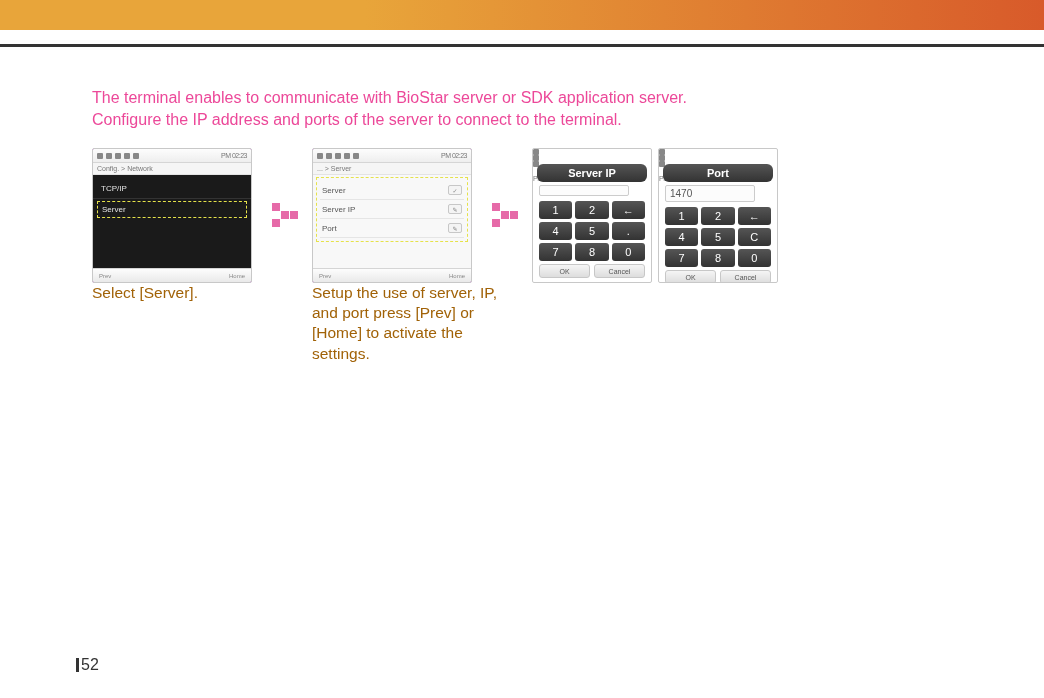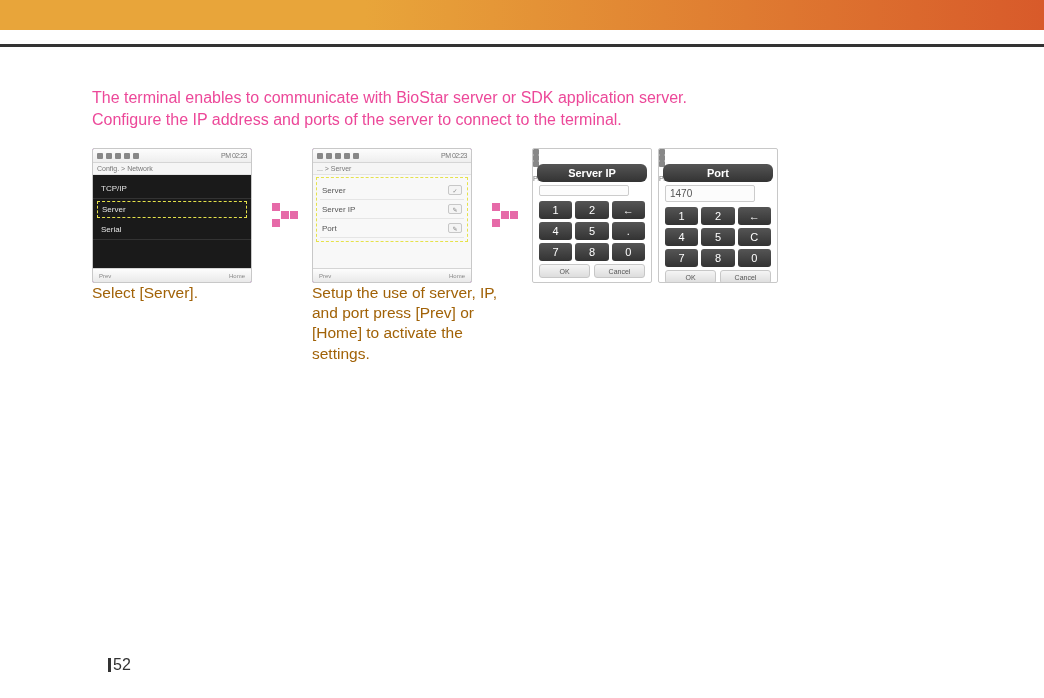--- a/index.html
+++ b/index.html
@@ -229,21 +229,21 @@
     font-size:16px;
     color:#555;
     margin-bottom:6px;
   }
   .bullets .b::before {
     content:"• ";
   }
 
   .page-num {
     position:absolute;
-    left:108px;
+    left:76px;
     bottom:24px;
     font-size:16px;
     color:#333;
   }
   .page-num .bar {
     display:inline-block;
     width:3px;
     height:14px;
     background:#333;
     vertical-align:-2px;
@@ -274,21 +274,20 @@
           <div class="glyph"></div>
           <div class="glyph"></div>
           <div class="glyph"></div>
           <div class="spacer"></div>
           <span class="time">PM 02:23</span>
         </div>
         <div class="crumb">Config. &gt; Network</div>
         <div class="dark-list">
           <div class="item">TCP/IP</div>
           <div class="item sel">Server</div>
-          <div class="item">Serial</div>
         </div>
         <div class="footer">
           <span>Prev</span>
           <span>Home</span>
         </div>
       </div>
       <div class="caption">Select [Server].</div>
     </div>
 
     <div class="arrow-col">

